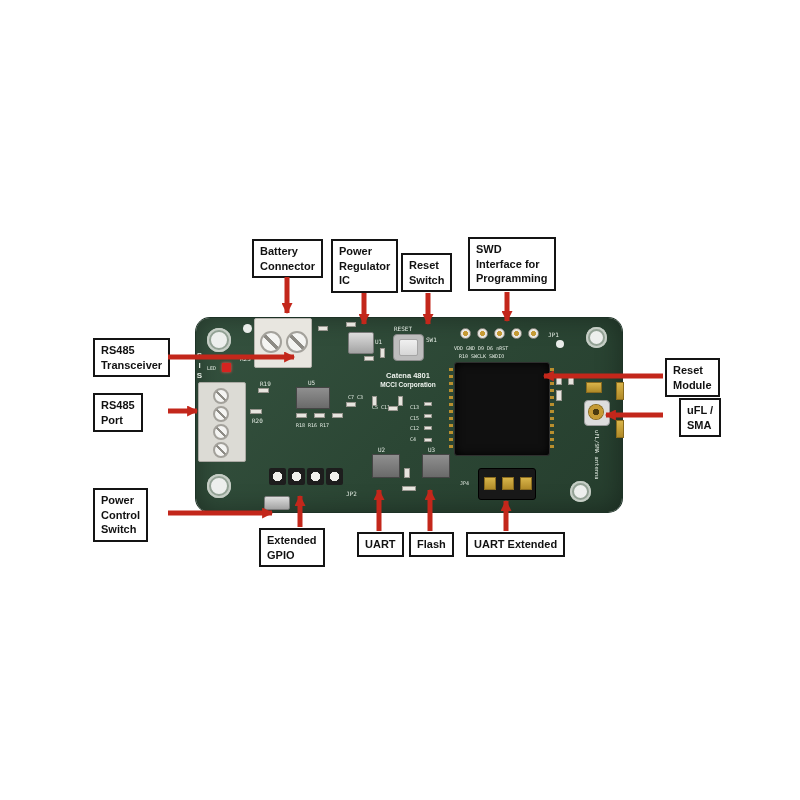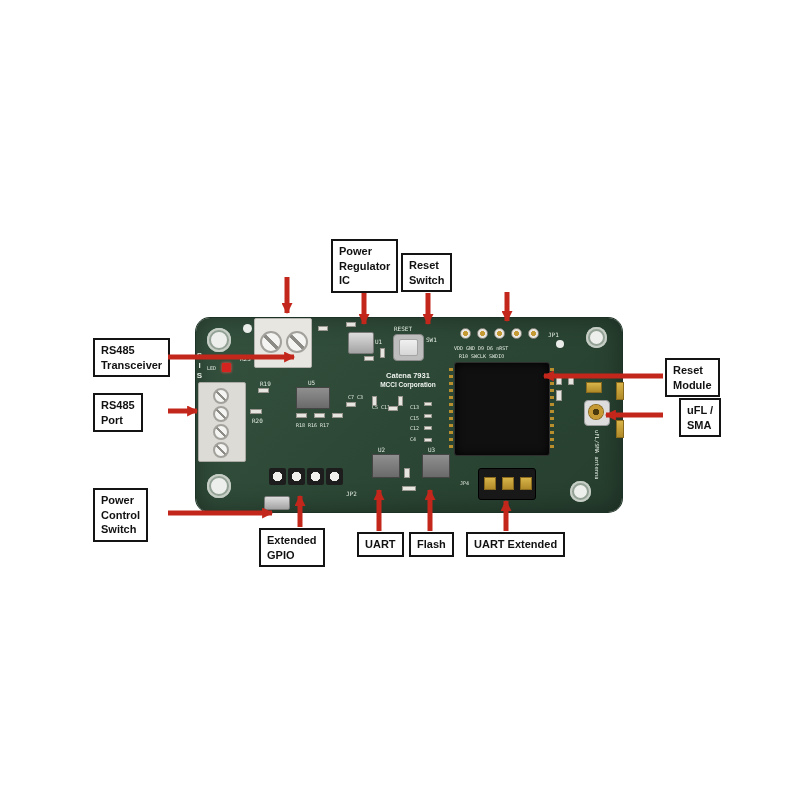--- a/index.html
+++ b/index.html
@@ -89,21 +89,21 @@
     <div class="pin" style="left:315px;top:10px"></div>
     <div class="pin" style="left:332px;top:10px"></div>
     <div class="sl sl5" style="left:258px;top:27px">VDD GND D9 D6 nRST</div>
     <div class="sl sl5" style="left:263px;top:35px">R10 SWCLK SWDIO</div>
     <div class="sl" style="left:352px;top:13px">JP1</div>
 
     <div class="lora"></div>
     <div class="lora-pins" style="left:253px;top:50px"></div>
     <div class="lora-pins" style="left:354px;top:50px"></div>
 
-    <div class="title-sl" style="left:168px;top:53px;width:88px">Catena 7931</div>
+    <div class="title-sl" style="left:168px;top:53px;width:88px">Catena 4801</div>
     <div class="title-sl small" style="left:160px;top:63px;width:104px">MCCI Corporation</div>
 
     <div class="sl" style="left:112px;top:61px">U5</div>
     <div class="chip" style="left:100px;top:69px;width:32px;height:20px"></div>
 
     <div class="led" style="left:26px;top:45px;width:9px;height:9px"></div>
     <div class="sl sl5" style="left:11px;top:47px">LED</div>
     <div class="vtext sis" style="left:-1px;top:33px">SIS</div>
 
     <div class="rs485-block"></div>
@@ -159,25 +159,30 @@
     <div class="pv" style="left:360px;top:72px;width:6px;height:11px"></div>
     <div class="pv" style="left:372px;top:56px;width:6px;height:11px"></div>
     <div class="gold" style="left:390px;top:64px;width:14px;height:9px"></div>
     <div class="ufl-base" style="left:388px;top:82px;width:24px;height:24px"></div>
     <div class="ufl-ring" style="left:392px;top:86px;width:16px;height:16px"></div>
     <div class="vtext ant" style="left:398px;top:112px">uFL/SMA antenna</div>
     <div class="gold" style="left:420px;top:64px;width:6px;height:16px"></div>
     <div class="gold" style="left:420px;top:102px;width:6px;height:16px"></div>
   </div>
 
+  <div class="callout" style="left:252px;top:239px">Battery
+Connector</div>
   <div class="callout" style="left:331px;top:239px">Power
 Regulator
 IC</div>
   <div class="callout" style="left:401px;top:253px">Reset
 Switch</div>
+  <div class="callout" style="left:468px;top:237px">SWD
+Interface for
+Programming</div>
   <div class="callout" style="left:93px;top:338px">RS485
 Transceiver</div>
   <div class="callout" style="left:93px;top:393px">RS485
 Port</div>
   <div class="callout" style="left:93px;top:488px">Power
 Control
 Switch</div>
   <div class="callout" style="left:259px;top:528px">Extended
 GPIO</div>
   <div class="callout" style="left:357px;top:532px">UART</div>

